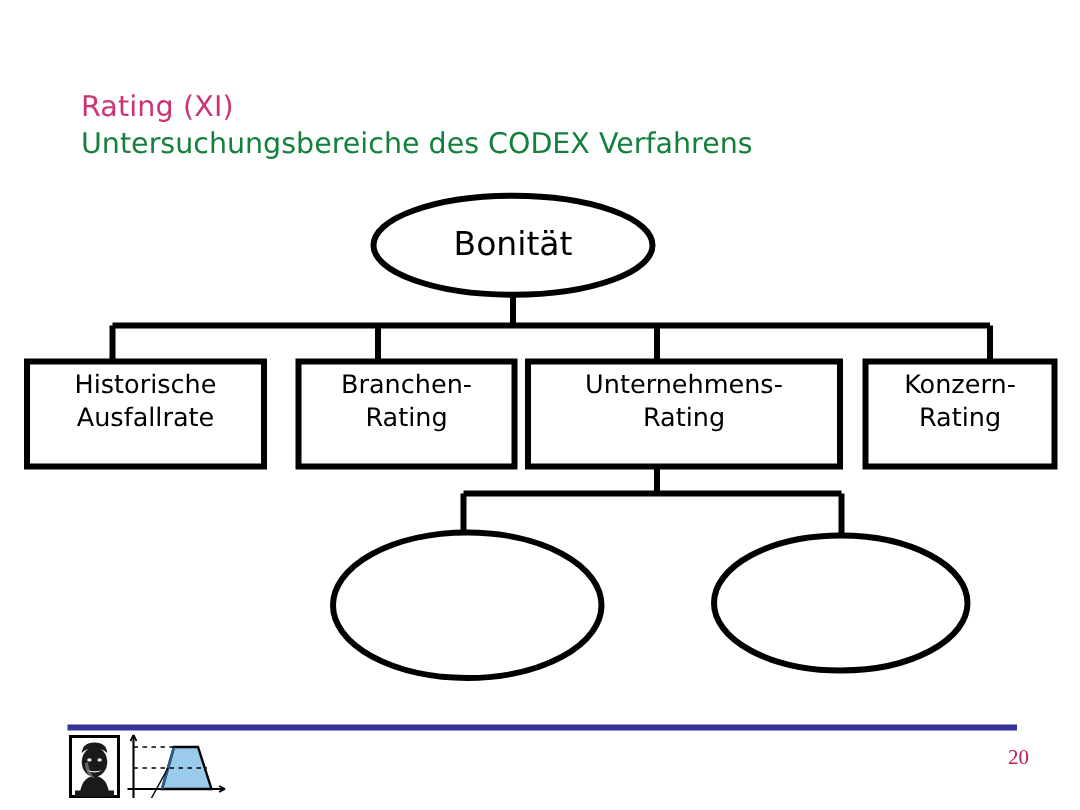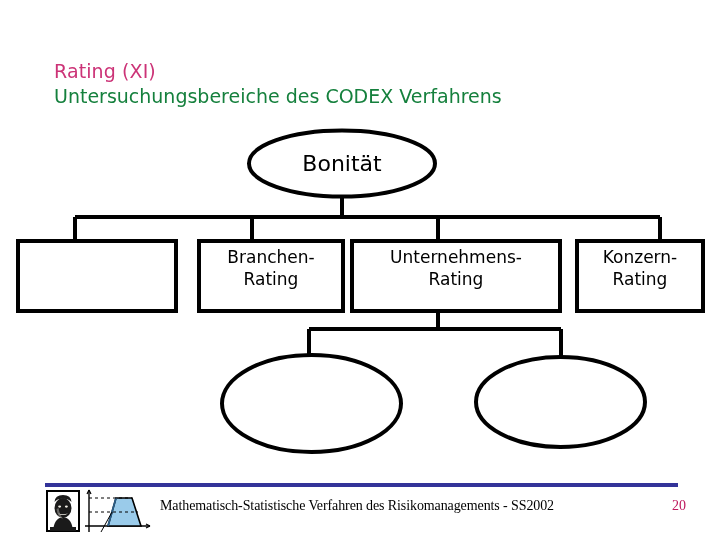--- a/index.html
+++ b/index.html
@@ -166,20 +166,22 @@
       <path fill="none" stroke="#000000" stroke-width="4" d="M 309 329 L 561 329"></path>
       <path fill="none" stroke="#000000" stroke-width="4" d="M 309 329 L 309 360"></path>
       <path fill="none" stroke="#000000" stroke-width="4" d="M 561 329 L 561 360"></path>
 
       <ellipse cx="311.5" cy="403.5" rx="89.5" ry="48.5" fill="#ffffff" stroke="#000000" stroke-width="4"></ellipse>
       <ellipse cx="560.5" cy="402" rx="84.5" ry="45" fill="#ffffff" stroke="#000000" stroke-width="4"></ellipse>
     </svg>
 
     <div class="node-label" id="label-bonitaet">Bonität</div>
 
+    <div class="node-label box-label" id="label-box-0">Historische
+Ausfallrate</div>
     <div class="node-label box-label" id="label-box-1">Branchen-
 Rating</div>
     <div class="node-label box-label" id="label-box-2">Unternehmens-
 Rating</div>
     <div class="node-label box-label" id="label-box-3">Konzern-
 Rating</div>
 
   </div>
 
   <div id="footer">
@@ -207,17 +209,16 @@
         <path d="M 39 38 L 104 38" stroke="#000000" stroke-width="1.4" fill="none"></path>
         <path d="M 104 38 L 100 36 M 104 38 L 100 40" stroke="#000000" stroke-width="1.2" fill="none"></path>
         <path d="M 62 38 L 70 10 L 86 10 L 95 38 Z" fill="#9ACBEA" stroke="#000000" stroke-width="1.6"></path>
         <path d="M 62 38 L 70 10" stroke="#2b5d86" stroke-width="1.8" fill="none"></path>
         <path d="M 43 10 L 86 10" stroke="#000000" stroke-width="1" stroke-dasharray="3 3" fill="none"></path>
         <path d="M 43 24 L 92 24" stroke="#000000" stroke-width="1" stroke-dasharray="3 3" fill="none"></path>
         <path d="M 55 44 L 66 24" stroke="#000000" stroke-width="1" fill="none"></path>
       </g>
     </svg>
 
-    <div id="footer-text">Mathematisch-Statistische Verfahren des Risikomanagements - SS2002</div>
     <div id="footer-page">20</div>
   </div>
 
 </div>
 
 </body></html>

